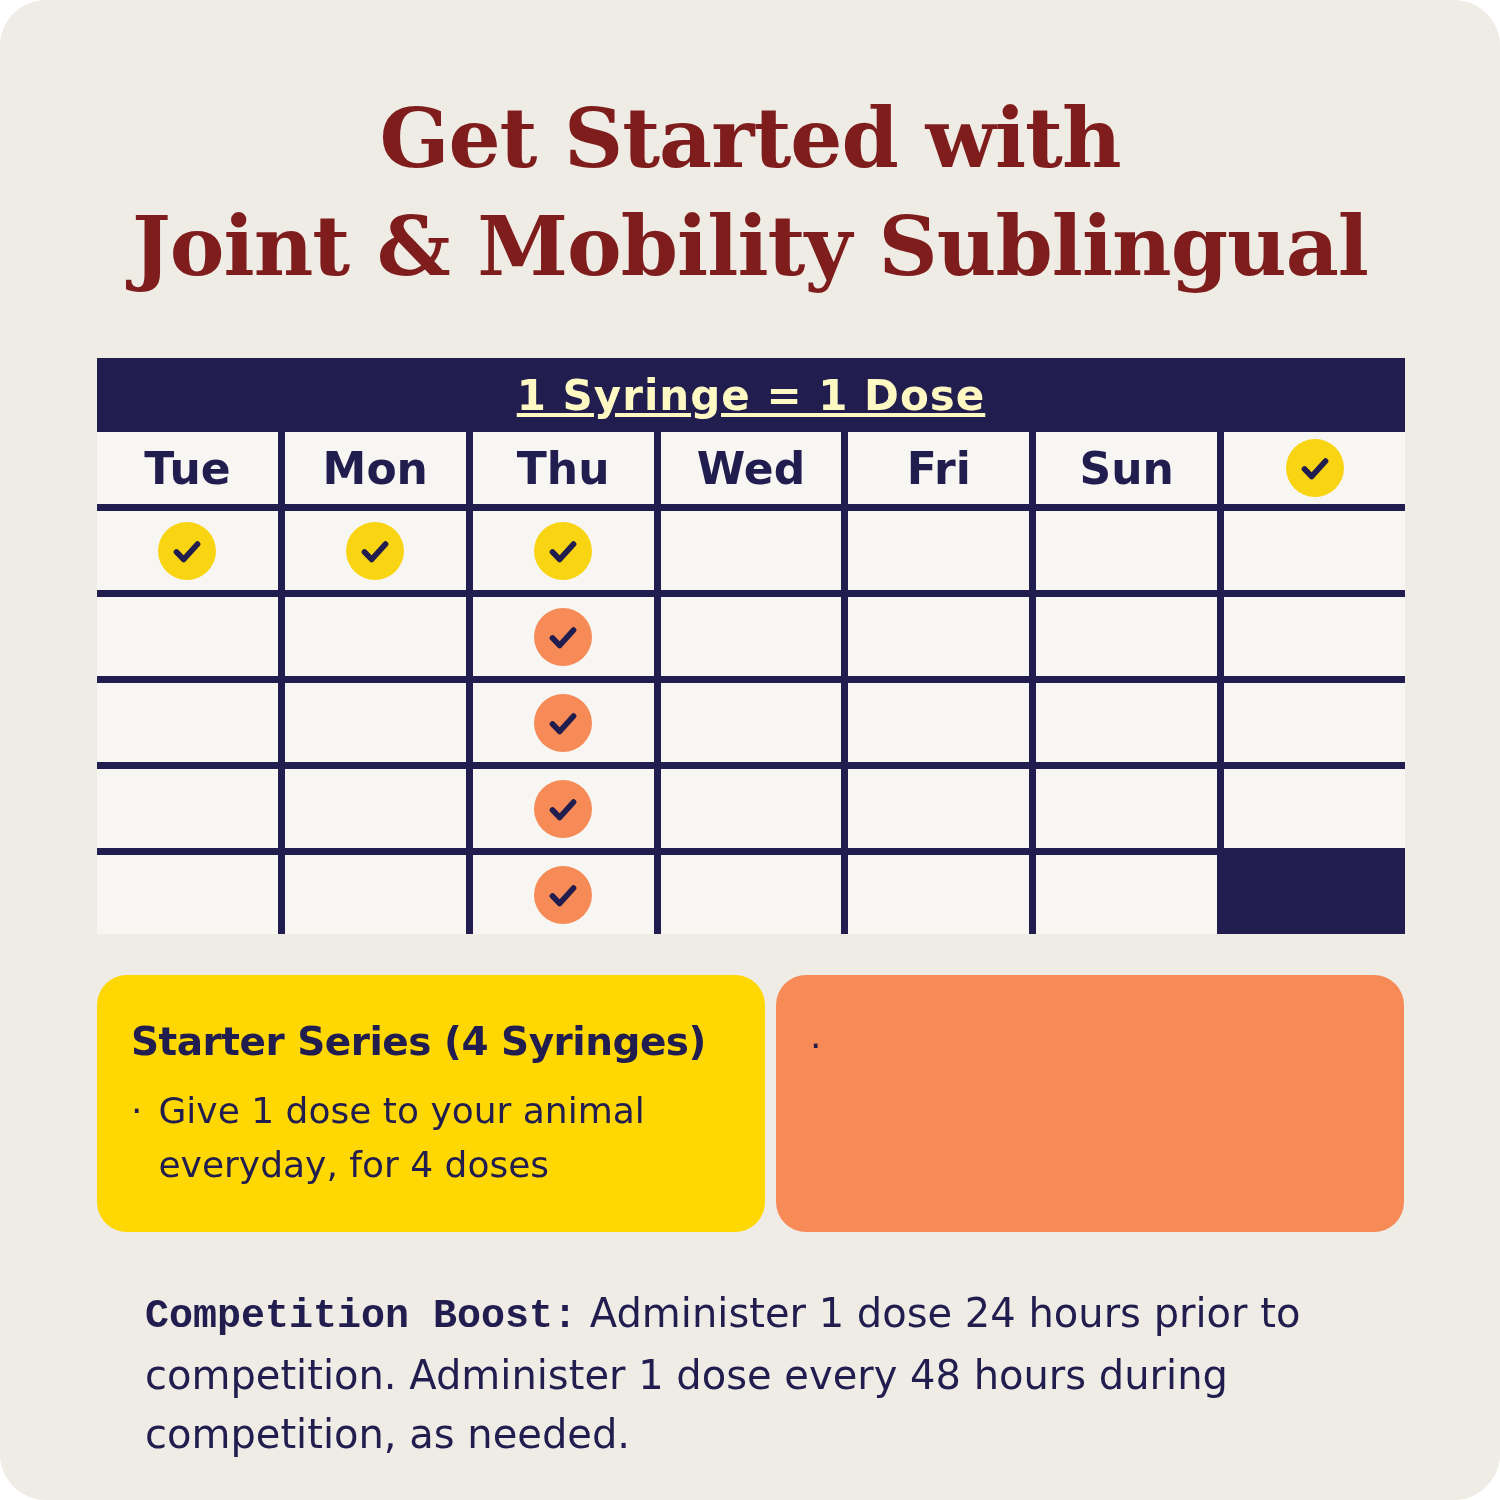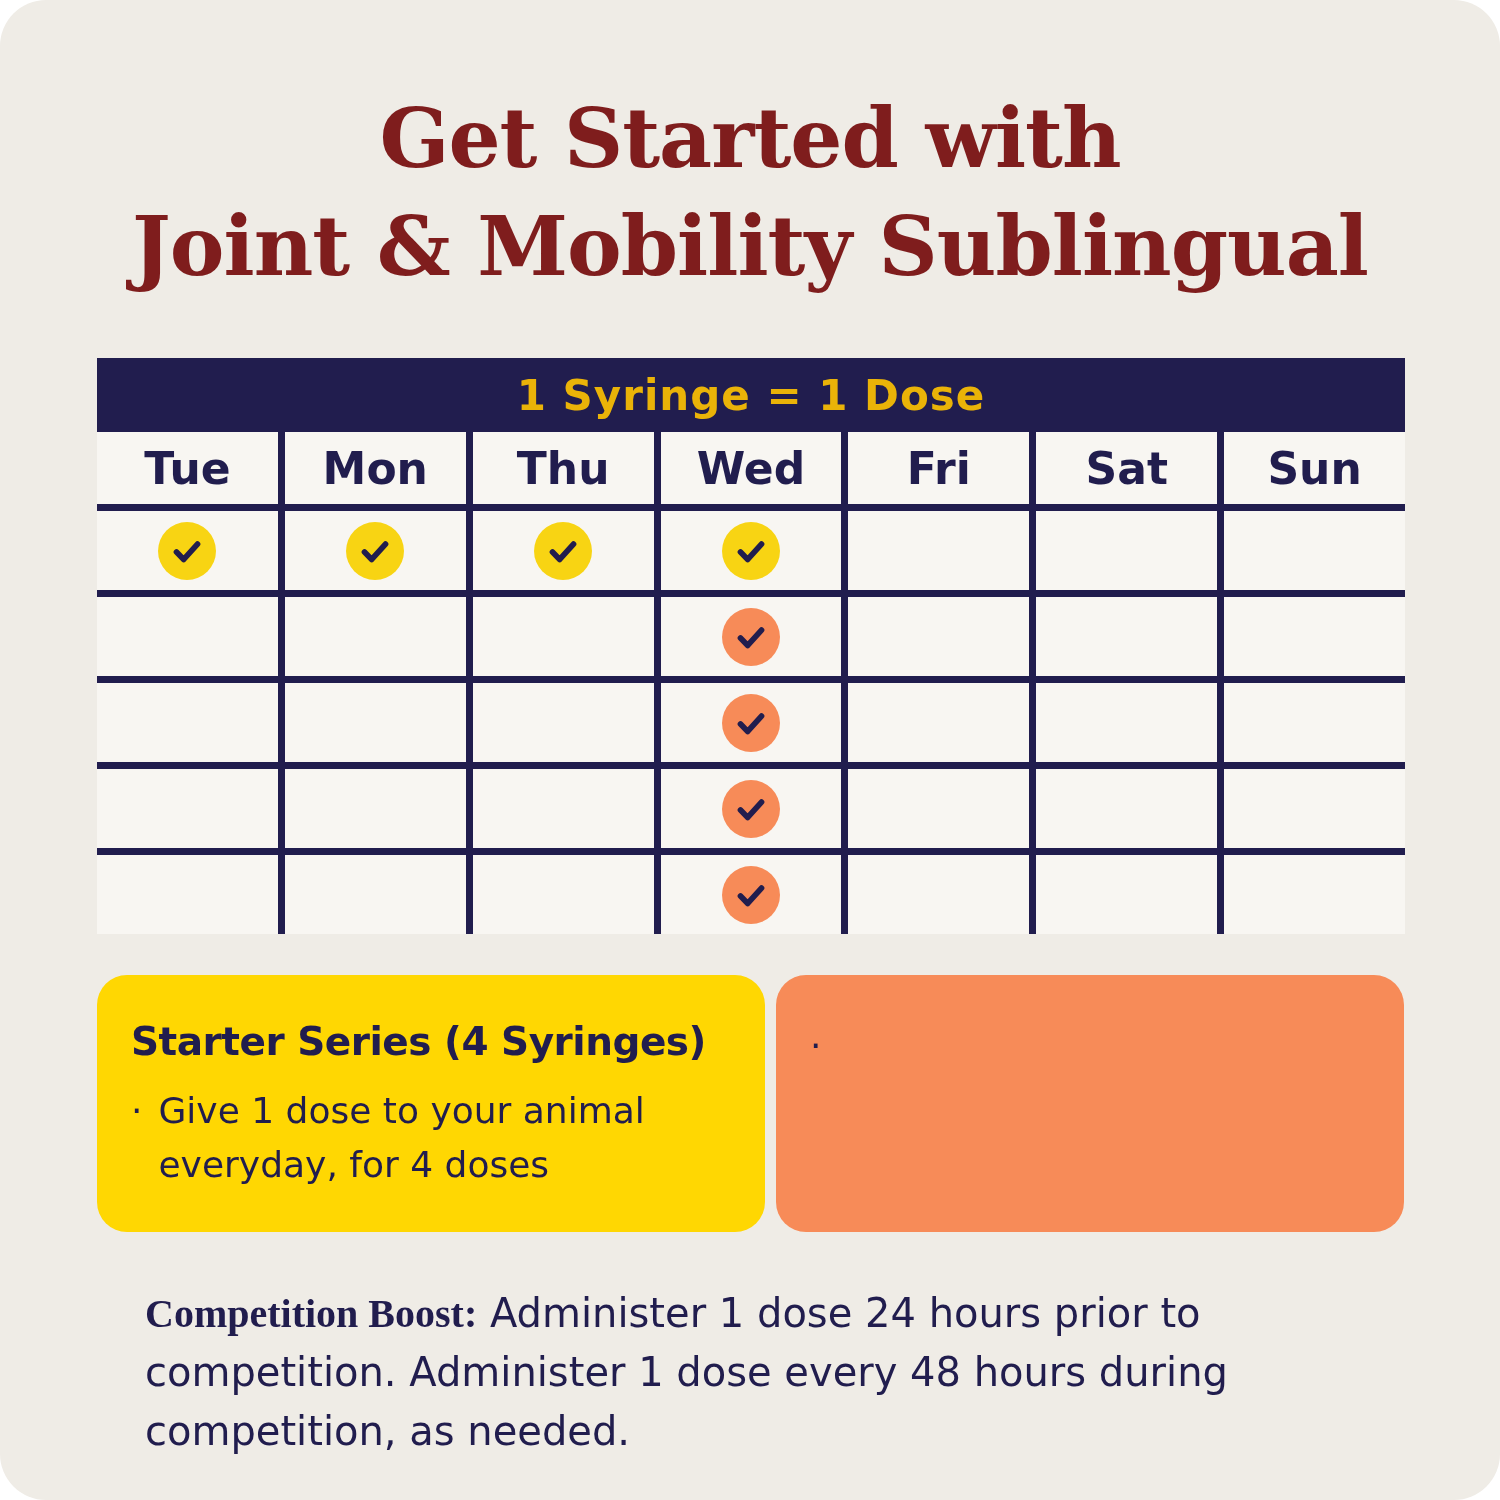--- a/index.html
+++ b/index.html
@@ -25,21 +25,21 @@
     color:#7f1d1d;
     letter-spacing:-1px;
   }
   
   .dosage-table{
     position:absolute;left:97px;top:358px;width:1308px;
   }
   .banner{
     height:74px;background:#211D4E;
     display:flex;align-items:center;justify-content:center;
-    color:#eab308;font-size:42px;font-weight:bold;letter-spacing:1px;
+    color:#fef9c3;font-size:42px;font-weight:bold;letter-spacing:1px;text-decoration:underline;
   }
   .schedule-grid{
     display:grid;
     grid-template-columns:repeat(7,1fr);
     grid-template-rows:72px repeat(5,79px);
     gap:7px;
     background:#211D4E;
   }
   .cell{
     background:#F8F6F2;
@@ -71,21 +71,21 @@
   }
   .bullet-dot{flex:0 0 auto;}
   .bullet-text-starter{max-width:520px;}
   .bullet-text-maintenance{max-width:470px;}
   
   .footnote{
     position:absolute;left:145px;top:1284px;width:1220px;
     font-size:40px;line-height:1.46;color:#211D4E;font-weight:500;
   }
   .footnote-lead{
-    font-family:Liberation Serif, serif;
+    font-family:Liberation Mono, monospace;
     font-weight:bold;
   }
 </style>
 </head>
 <body>
 
 <div class="sheet"></div>
 
 <div class="title">
   <div>Get Started with</div>
@@ -93,21 +93,20 @@
 </div>
 
 <div class="dosage-table">
   <div class="banner">1 Syringe = 1 Dose</div>
   <div class="schedule-grid">
       <div class="cell day-cell">Tue</div>
       <div class="cell day-cell">Mon</div>
       <div class="cell day-cell">Thu</div>
       <div class="cell day-cell">Wed</div>
       <div class="cell day-cell">Fri</div>
-      <div class="cell day-cell">Sat</div>
       <div class="cell day-cell">Sun</div>
       <div class="cell body-cell">
         <div class="check-circle" style="background: rgb(248, 212, 19);">
           <svg width="36" height="36" viewBox="0 0 24 24">
             <path d="M5 12.7 L9.8 17.6 L19 7.4" fill="none" stroke="#211D4E" stroke-width="3.8" stroke-linecap="round" stroke-linejoin="round"></path>
           </svg>
         </div>
       </div>
       <div class="cell body-cell">
         <div class="check-circle" style="background: rgb(248, 212, 19);">

